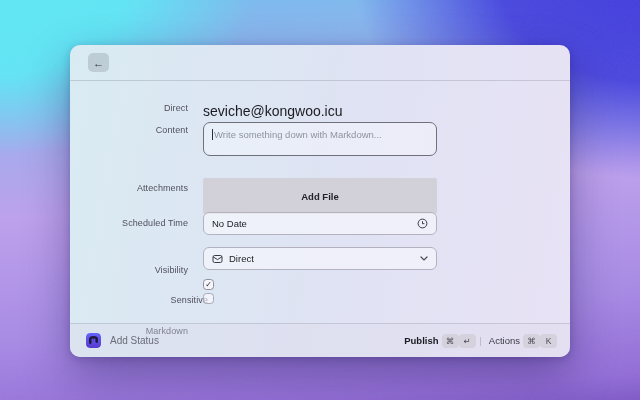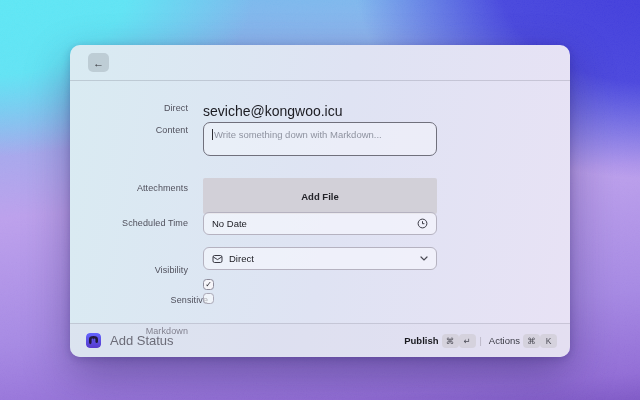--- a/index.html
+++ b/index.html
@@ -83,21 +83,21 @@
 
   .footer {
     position:absolute; left:0; right:0; bottom:0; height:34px;
     border-top:1px solid rgba(60,60,80,.16);
     background:rgba(222,218,234,.35);
     display:flex; align-items:center; justify-content:space-between;
     padding:0 13px 0 16px;
   }
   .footer-left { display:flex; align-items:center; gap:9px; }
   .app-badge { width:15px; height:15px; border-radius:4px; display:block; }
-  .footer-title { font-size:13px; color:#6c6c78; }
+  .footer-title { font-size:10px; color:#6c6c78; }
   .footer-right { display:flex; align-items:center; }
   .publish-lbl { font-size:9.5px; font-weight:bold; color:#19191f; margin-right:3px; }
   .actions-lbl { font-size:9.5px; color:#3a3a44; margin:0 3px; }
   .keycap {
     width:17px; height:14px; border-radius:4px; background:#d5d2dd;
     display:flex; align-items:center; justify-content:center;
     font-size:8.5px; color:#4c4c56;
   }
   .vdiv { color:#b3b0bf; font-size:9px; margin:0 4px; }
 

